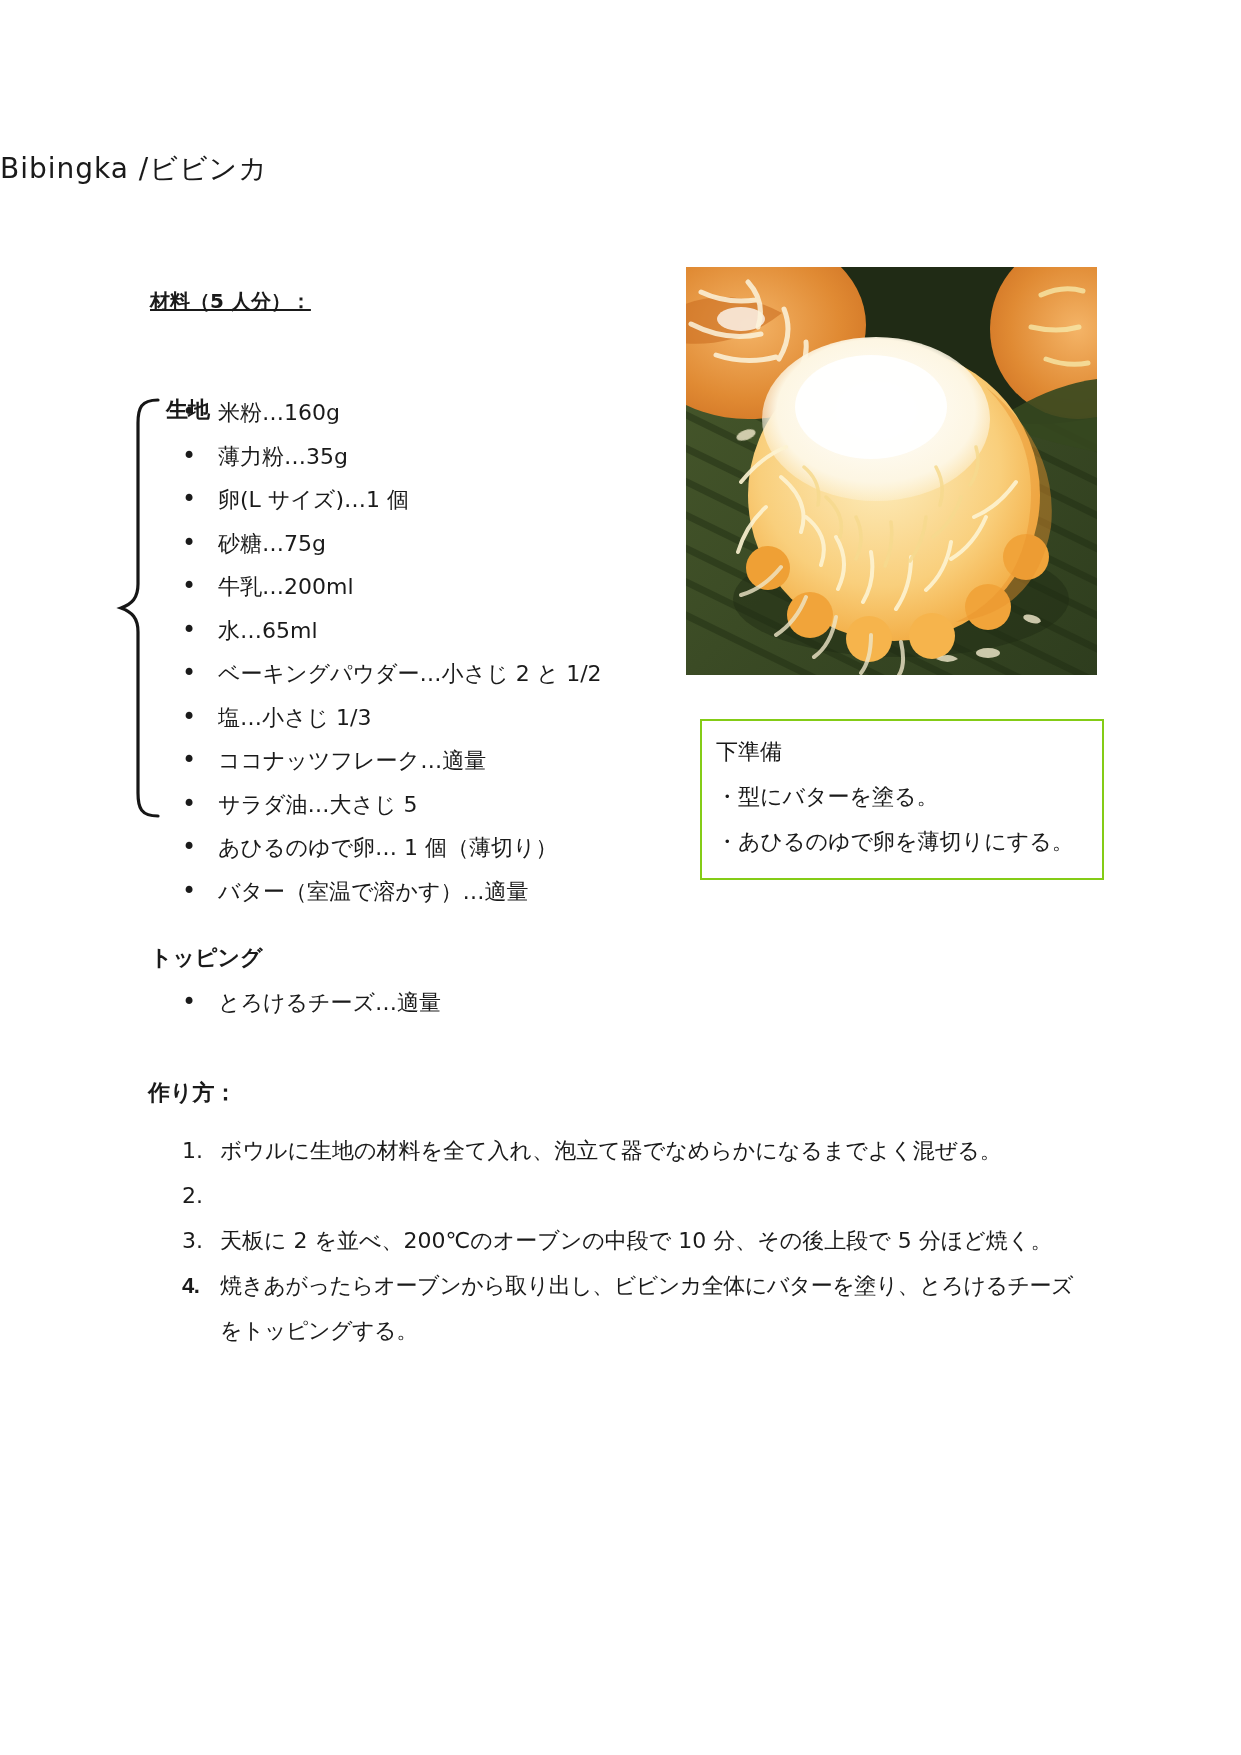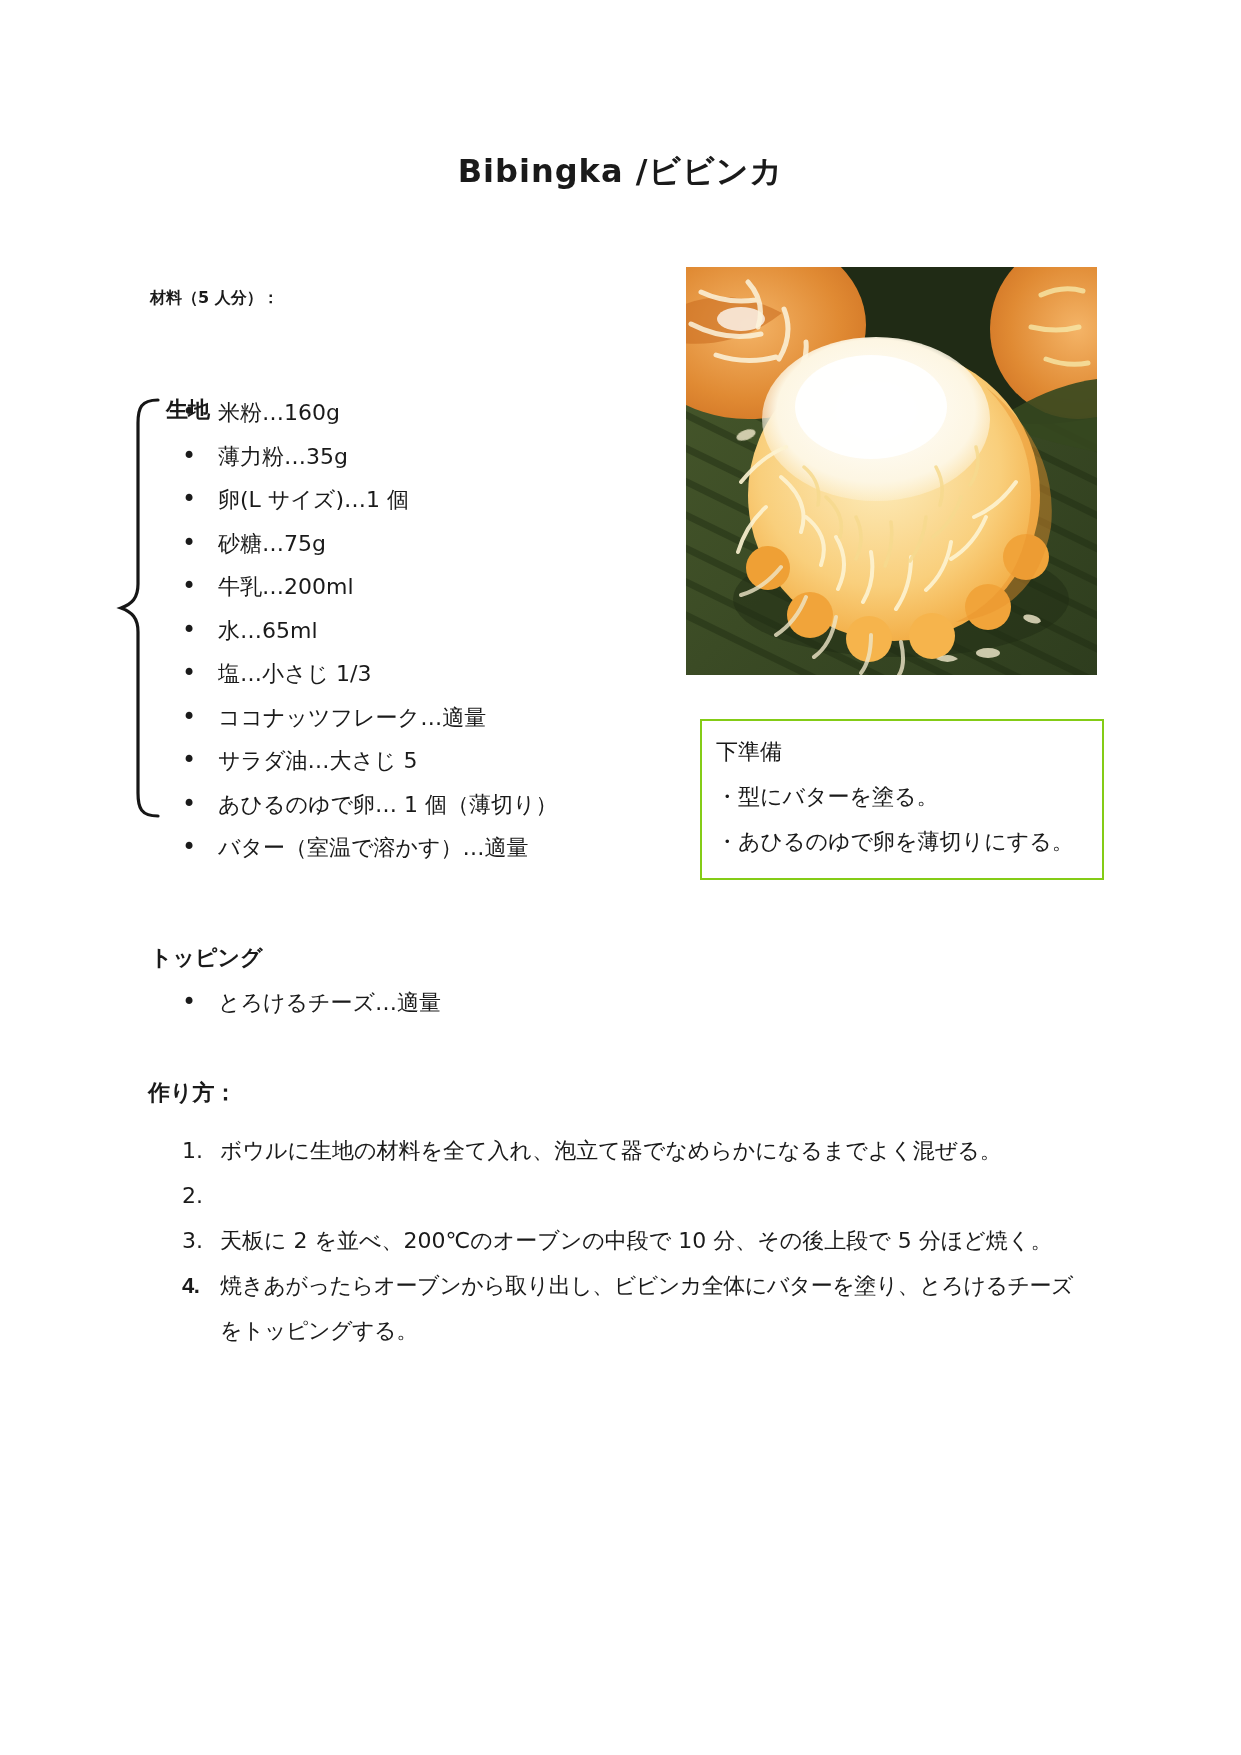--- a/index.html
+++ b/index.html
@@ -7,23 +7,23 @@
     position:relative;
     width:1241px;height:1755px;
     margin:0 auto;
     background:#ffffff;
     font-family:"DejaVu Sans",sans-serif;
     color:#1a1a1a;
     overflow:hidden;
   }
   .title{
     position:absolute;top:150px;left:0;width:100%;
-    text-align:center;font-size:32px;font-weight:bold;letter-spacing:1px;
-  }
-  .h-ingredients{position:absolute;left:150px;top:288px;font-size:16px;font-weight:bold;}
+    text-align:left;font-size:28px;font-weight:normal;letter-spacing:1px;
+  }
+  .h-ingredients{position:absolute;left:150px;top:288px;font-size:20px;font-weight:bold;text-decoration:underline;}
   .h-batter{position:absolute;left:166px;top:351px;font-size:22px;font-weight:bold;margin-top:44px;}
   .h-topping{position:absolute;left:150px;top:943px;font-size:22px;font-weight:bold;}
   .h-howto{position:absolute;left:148px;top:1078px;font-size:22px;font-weight:bold;}
 
   ul.ing{
     position:absolute;left:150px;top:391px;width:560px;
     list-style:none;margin:0;padding:0;font-size:22px;
   }
   ul.ing li{
     position:relative;height:43.5px;line-height:43.5px;
@@ -78,20 +78,21 @@
     <path d="M44,4 C27,4 24,12 24,27 L24,188 C24,202 18,208 7,212 C18,216 24,222 24,236 L24,397 C24,412 27,420 44,420" fill="none" stroke="#161616" stroke-width="3.2" stroke-linecap="round"></path>
   </svg>
 
   <ul class="ing">
     <li>米粉…160g</li>
     <li>薄力粉…35g</li>
     <li>卵(L サイズ)…1 個</li>
     <li>砂糖…75g</li>
     <li>牛乳…200ml</li>
     <li>水…65ml</li>
+    <li>ベーキングパウダー…小さじ 2 と 1/2</li>
     <li>塩…小さじ 1/3</li>
     <li>ココナッツフレーク…適量</li>
     <li>サラダ油…大さじ 5</li>
     <li>あひるのゆで卵… 1 個（薄切り）</li>
     <li>バター（室温で溶かす）…適量</li>
   </ul>
 
   <div class="h-topping">トッピング</div>
   <ul class="ing topping-list">
     <li>とろけるチーズ…適量</li>

